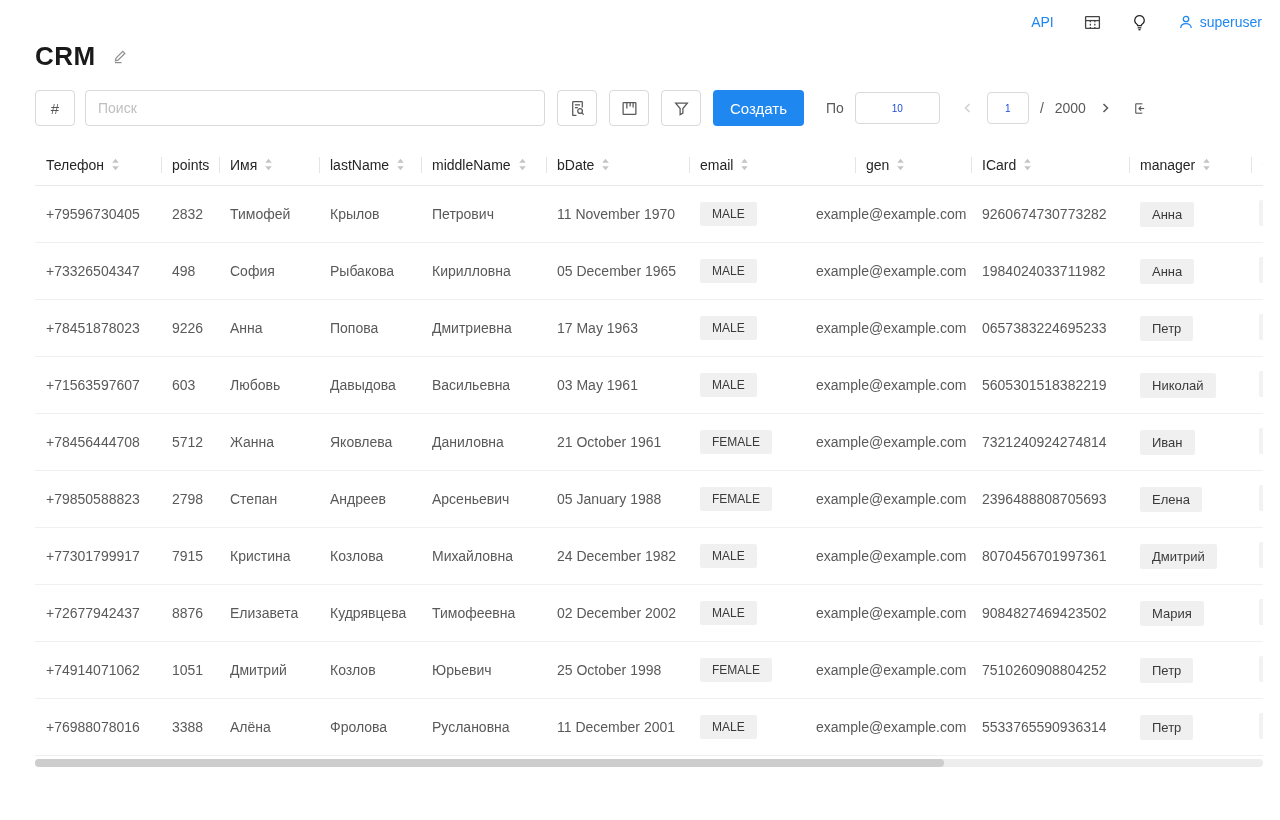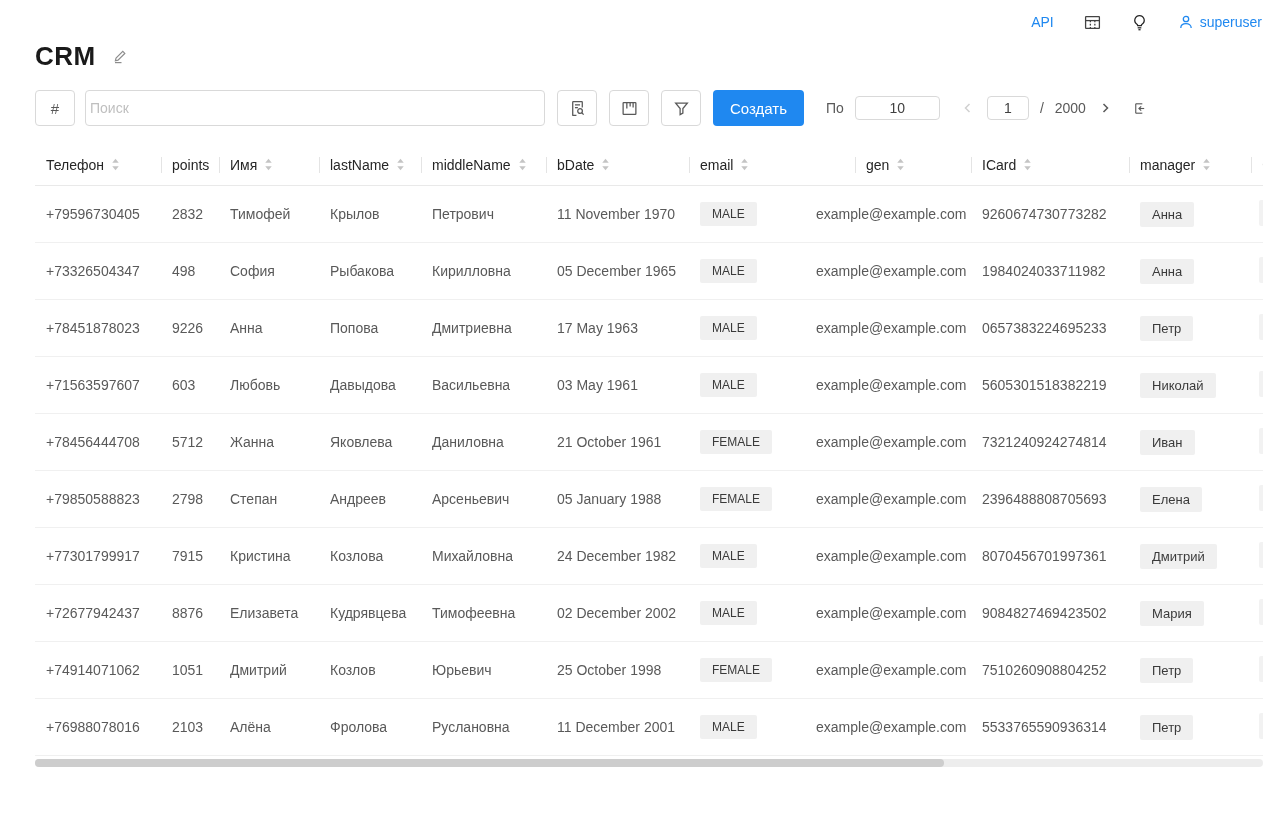--- a/index.html
+++ b/index.html
@@ -26,36 +26,36 @@
   .edit-ic { display:flex; flex-direction:column; align-items:center; cursor:pointer; }
 
   
   .toolbar { display:flex; align-items:center; margin:16px 35px 0 35px; height:36px; }
   .btn-square {
     width:40px; height:36px; border:1px solid #d9d9d9; border-radius:4px;
     background:#fff; display:flex; align-items:center; justify-content:center;
     cursor:pointer; color:#595959; font-size:15px; flex:0 0 auto;
   }
   .search-input {
-    width:460px; height:36px; margin-left:10px; padding:0 4px;
+    width:460px; height:36px; margin-left:10px; padding:0 12px;
     border:1px solid #d9d9d9; border-radius:4px; font-size:14px;
     font-family:"Liberation Sans", sans-serif; color:#262626; outline:none;
   }
   .search-input::placeholder { color:#bfbfbf; }
   .ibtn { margin-left:12px; }
   .create-btn {
     margin-left:12px; height:36px; padding:0 17px;
     background:#1f88f0; border:none; border-radius:4px;
     color:#fff; font-size:15px; font-family:"Liberation Sans", sans-serif;
     cursor:pointer; flex:0 0 auto;
   }
   .pagination { display:flex; align-items:center; margin-left:22px; gap:11px; color:#595959; }
   .num-input {
-    height:24px; border:1px solid #d9d9d9; border-radius:4px;
-    text-align:center; font-size:14px; color:#404040; outline:none;
+    height:32px; border:1px solid #d9d9d9; border-radius:4px;
+    text-align:center; font-size:10px; color:#1d4ed8; outline:none;
     font-family:"Liberation Sans", sans-serif;
   }
   .per-input { width:85px; }
   .page-input { width:42px; }
   .pg-arrow { display:flex; align-items:center; cursor:pointer; padding:0 2px; }
 
   
   .table-wrap { margin:18px 0 0 35px; width:1228px; overflow:hidden; }
   .thead { display:flex; align-items:center; height:42px; border-bottom:1px solid #e9e9e9; }
   .th {
@@ -374,21 +374,21 @@
         <div class="td" style="width: 125px;">Юрьевич</div>
         <div class="td" style="width: 143px;">25 October 1998</div>
         <div class="td" style="width: 116px;"><span class="badge">FEMALE</span></div>
         <div class="td" style="width: 166px;">example@example.com</div>
         <div class="td" style="width: 158px;">7510260908804252</div>
         <div class="td" style="width: 122px;"><span class="badge mgr">Петр</span></div>
         <div class="td" style="flex: 1 1 auto; padding-left: 8px;"><span class="sliver-badge"></span></div>
       </div>
       <div class="tr">
         <div class="td" style="width: 126px;">+76988078016</div>
-        <div class="td" style="width: 58px;">2103</div>
+        <div class="td" style="width: 58px;">3388</div>
         <div class="td" style="width: 100px;">Алёна</div>
         <div class="td" style="width: 102px;">Фролова</div>
         <div class="td" style="width: 125px;">Руслановна</div>
         <div class="td" style="width: 143px;">11 December 2001</div>
         <div class="td" style="width: 116px;"><span class="badge">MALE</span></div>
         <div class="td" style="width: 166px;">example@example.com</div>
         <div class="td" style="width: 158px;">5533765590936314</div>
         <div class="td" style="width: 122px;"><span class="badge mgr">Петр</span></div>
         <div class="td" style="flex: 1 1 auto; padding-left: 8px;"><span class="sliver-badge"></span></div>
       </div>

